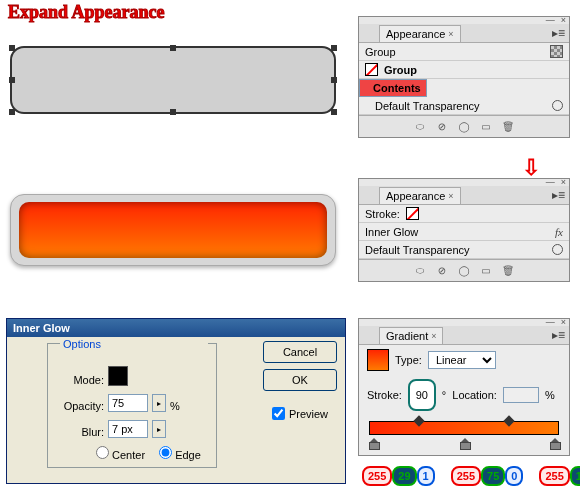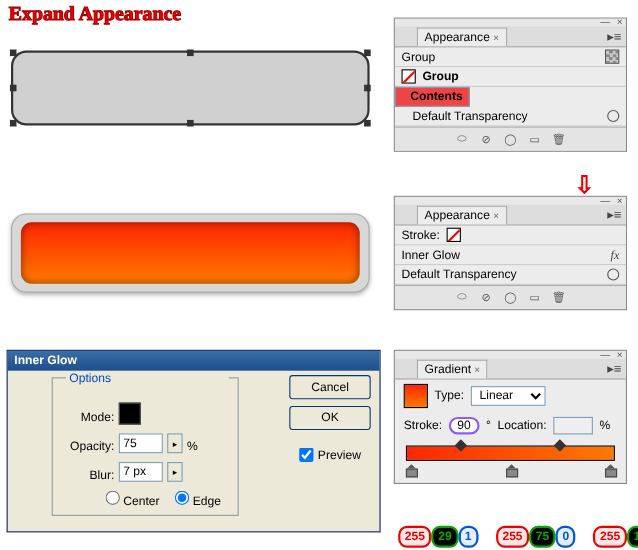--- a/index.html
+++ b/index.html
@@ -46,33 +46,33 @@
 .inp{width:40px;}
 .spin{width:14px;height:18px;border:1px solid #7f9db9;background:#ece9d8;font-size:8px;display:flex;align-items:center;justify-content:center;}
 .colorbox{width:20px;height:20px;background:#000;border:1px solid #555;}
 .radios{display:flex;gap:14px;margin-left:40px;}
 .btn{width:74px;height:22px;border:1px solid #003c74;background:#ece9d8;border-radius:3px;}
 .btncol{position:absolute;right:8px;top:4px;display:flex;flex-direction:column;gap:6px;align-items:center;}
 .chkrow{display:flex;align-items:center;gap:4px;margin-top:10px;}
 
 .gtype .sw2{width:22px;height:22px;background:linear-gradient(#ff2600,#ff7a00);border:1px solid #000;}
 .grow{display:flex;align-items:center;gap:6px;padding:4px 8px;}
-.angbox{width:28px;height:16px;border:2px solid #8b5cf6;border-radius:8px;display:flex;align-items:center;justify-content:center;background:#fff;}
+.angbox{width:28px;height:32px;border:2px solid #0f766e;border-radius:8px;display:flex;align-items:center;justify-content:center;background:#fff;}
 .locbox{width:36px;height:16px;border:1px solid #7f9db9;background:#eee;}
 .gbar{margin:6px 10px 2px;height:14px;background:linear-gradient(90deg,#ff2600,#ff7a00);border:1px solid #000;position:relative;}
 .dia{width:8px;height:8px;background:#333;transform:rotate(45deg);position:absolute;top:-5px;}
 .stop{width:9px;height:11px;position:absolute;bottom:-11px;}
 .stop:before{content:"";display:block;width:0;height:0;border:4px solid transparent;border-bottom-color:#555;margin:0 auto;}
 .stop:after{content:"";display:block;width:9px;height:6px;background:#888;border:1px solid #444;}
 
 .chips{position:absolute;left:362px;top:466px;display:flex;gap:16px;font-family:'Comic Sans MS',cursive;font-weight:bold;font-size:14px;}
 .chip{display:flex;}
-.pill{padding:1px 4px;border-radius:8px;border:2px solid;line-height:14px;margin-top:12px;}
+.pill{padding:1px 4px;border-radius:8px;border:2px solid;line-height:14px;}
 .r{color:#e00;border-color:#e00;background:#ffe8e8;}
-.g{color:#0a0;border-color:#0a0;background:#000000;}
+.g{color:#0a0;border-color:#0a0;background:#0c4a6e;}
 .b{color:#05d;border-color:#05d;background:#e6efff;}
 </style>
 </head>
 <body>
 
 <div class="title">Expand Appearance</div>
 
 <div class="art1">
   <div class="shape">
     <div class="hnd" style="left:-3px;top:-3px"></div>

